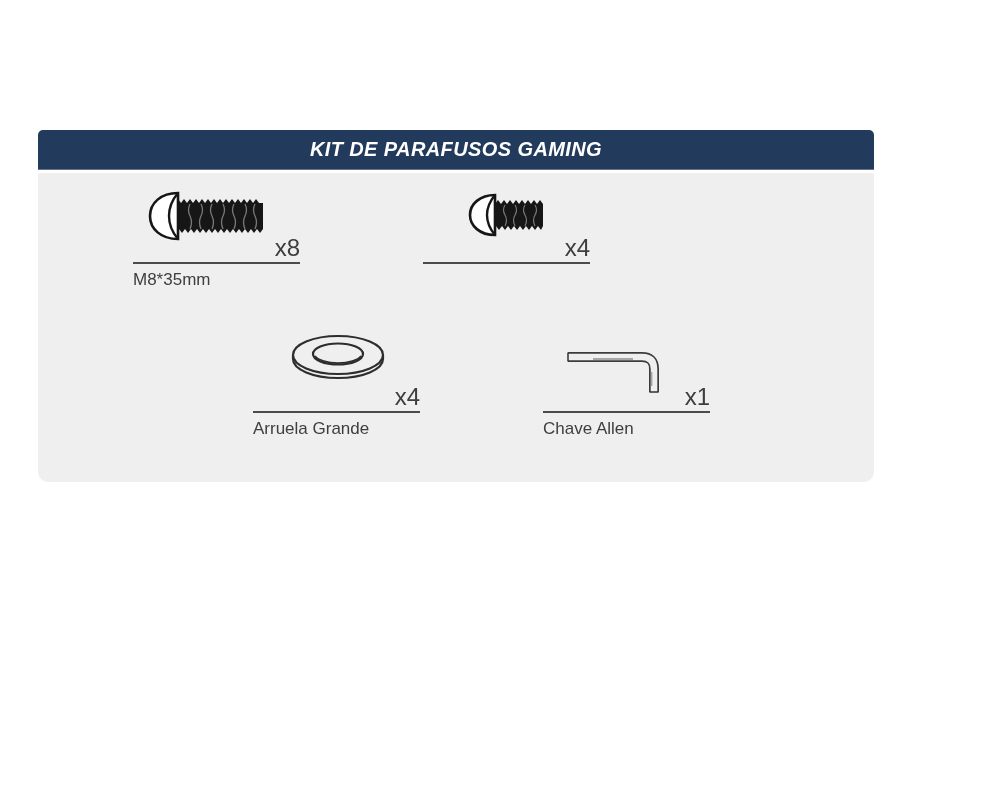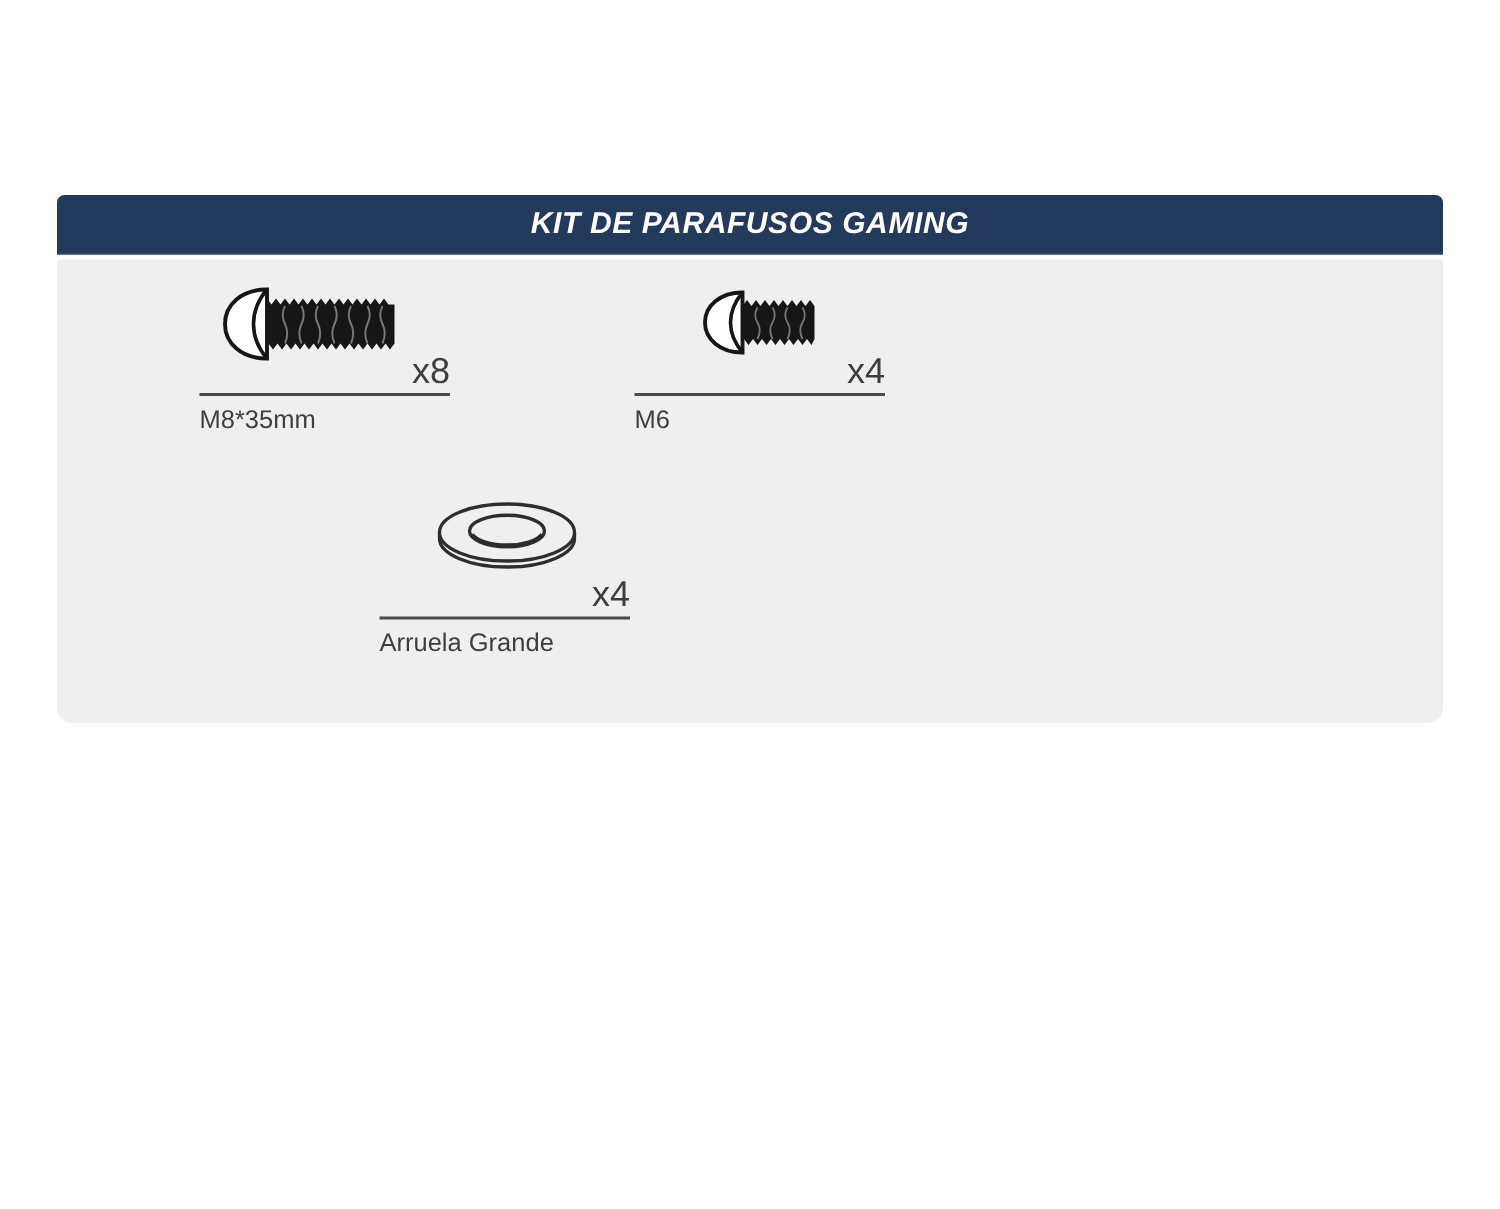--- a/index.html
+++ b/index.html
@@ -1,19 +1,19 @@
 <!DOCTYPE html>
 <html><head>
 <meta charset="utf-8">
 <style>
   * { margin:0; padding:0; box-sizing:border-box; }
   html,body { width:1000px; height:806px; background:#ffffff; overflow:hidden;
               font-family:"Liberation Sans", sans-serif; }
 
-  .card { position:absolute; left:38px; top:130px; width:924px; }
+  .card { position:absolute; left:38px; top:130px; width:836px; }
 
   .card-header {
     height:40px; background:#223a5b; border-radius:5px 5px 0 0;
     border-bottom:1px solid #64748f;
     display:flex; align-items:center; justify-content:center;
   }
   .card-title {
     color:#ffffff; font-size:20px; font-weight:bold; font-style:italic;
     letter-spacing:0.4px;
   }
@@ -87,35 +87,49 @@
             <path d="M50,12 q3,5 0,10 t0,11"></path>
             <path d="M60,12 q-3,5 0,10 t0,11"></path>
             <path d="M70,12 q3,5 0,10 t0,11"></path>
           </g>
           <path fill="#ffffff" stroke="#161616" stroke-width="2.6" d="M30,2 C15,2 5,11 5,22 C5,33 15,42 30,42 Z"></path>
           <path fill="none" stroke="#161616" stroke-width="2.4" d="M30,2 C25,8 22,15 22,22 C22,29 25,36 30,42"></path>
         </svg>
         <div class="qty">x4</div>
       </div>
       <div class="rule"></div>
-      <div class="label">M6</div>
     </div>
 
 
     <div class="item item-3 row2">
       <div class="figure">
         <svg style="left:36px; top:2px;" width="98" height="46" viewBox="0 0 98 46">
           <g stroke="#2d2d2d" stroke-width="2.2" fill="#efefef" stroke-linejoin="round">
             <path d="M4,21 L4,25 A45,19 0 0 0 94,25 L94,21"></path>
             <ellipse cx="49" cy="21" rx="45" ry="19"></ellipse>
             <ellipse cx="49" cy="20" rx="25" ry="10.5"></ellipse>
             <path d="M26,22 A24,10 0 0 0 72,22" fill="none" stroke-width="1.8"></path>
           </g>
         </svg>
         <div class="qty">x4</div>
       </div>
       <div class="rule"></div>
       <div class="label">Arruela Grande</div>
     </div>
 
+    <div class="item item-4 row2">
+      <div class="figure">
+        <svg style="left:20px; top:16px;" width="102" height="48" viewBox="0 0 102 48">
+          <path d="M5,9 L79,9 Q91,9 91,21 L91,44" fill="none" stroke="#3c3c3c" stroke-width="10" stroke-linecap="butt"></path>
+          <path d="M5,9 L79,9 Q91,9 91,21 L91,44" fill="none" stroke="#efefef" stroke-width="6.6" stroke-linecap="butt"></path>
+          <line x1="5" y1="4.6" x2="5" y2="13.4" stroke="#3c3c3c" stroke-width="1.6"></line>
+          <line x1="86.4" y1="44" x2="95.6" y2="44" stroke="#3c3c3c" stroke-width="1.6"></line>
+          <line x1="30" y1="11" x2="70" y2="11" stroke="#3c3c3c" stroke-width="1" opacity="0.8"></line>
+          <line x1="88.8" y1="24" x2="88.8" y2="38" stroke="#3c3c3c" stroke-width="1" opacity="0.6"></line>
+        </svg>
+        <div class="qty">x1</div>
+      </div>
+      <div class="rule"></div>
+      <div class="label">Chave Allen</div>
+    </div>
 
   </div>
 </div>
 
 </body></html>

